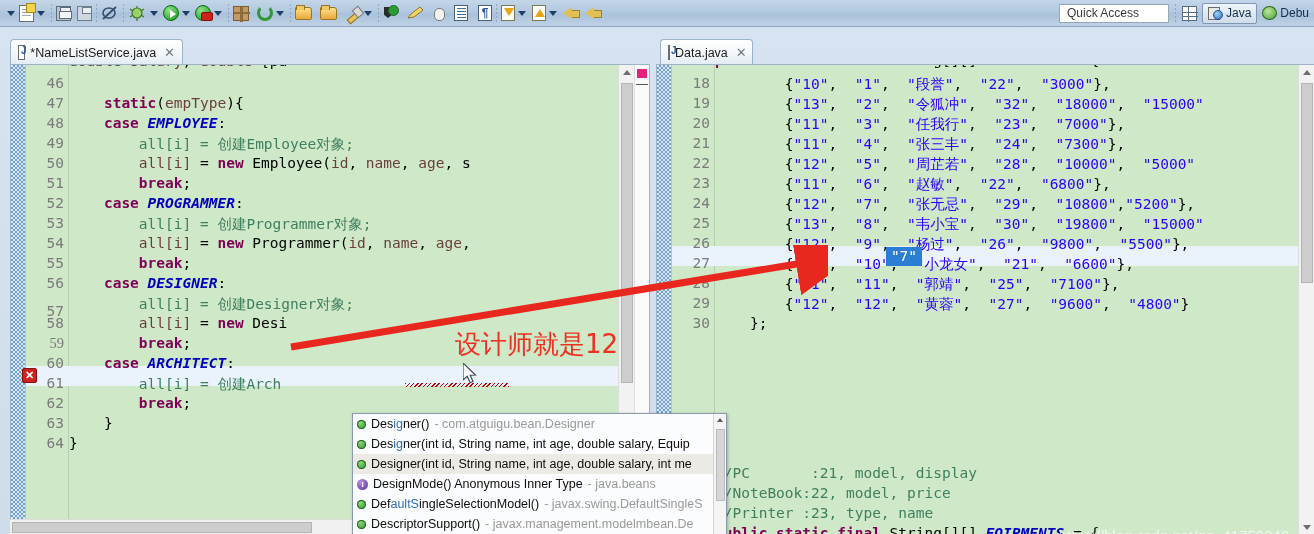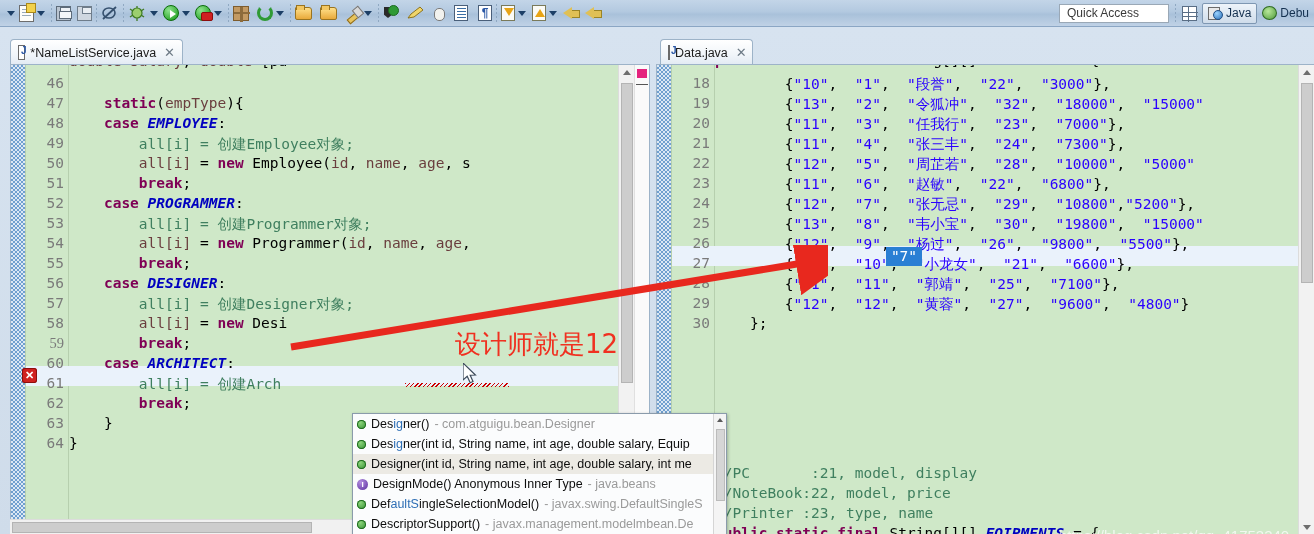--- a/index.html
+++ b/index.html
@@ -396,21 +396,21 @@
             <div class="ln" style="top: 30px;">47</div>
             <div class="ln" style="top: 50px;">48</div>
             <div class="ln" style="top: 70px;">49</div>
             <div class="ln" style="top: 90px;">50</div>
             <div class="ln" style="top: 110px;">51</div>
             <div class="ln" style="top: 130px;">52</div>
             <div class="ln" style="top: 150px;">53</div>
             <div class="ln" style="top: 170px;">54</div>
             <div class="ln" style="top: 190px;">55</div>
             <div class="ln" style="top: 210px;">56</div>
-            <div class="ln" style="top: 230px; text-align: center;">57</div>
+            <div class="ln" style="top: 238px; text-align: center;">57</div>
             <div class="ln" style="top: 250px;">58</div>
             <div class="ln" style="top: 270px; font-family: Liberation Serif, serif;">59</div>
             <div class="ln" style="top: 290px;">60</div>
             <div class="ln" style="top: 310px;">61</div>
             <div class="ln" style="top: 330px;">62</div>
             <div class="ln" style="top: 350px;">63</div>
             <div class="ln" style="top: 370px;">64</div>
           </div>
 
         <div class="err-marker" style="left:11px; top:303px;">✕</div>

